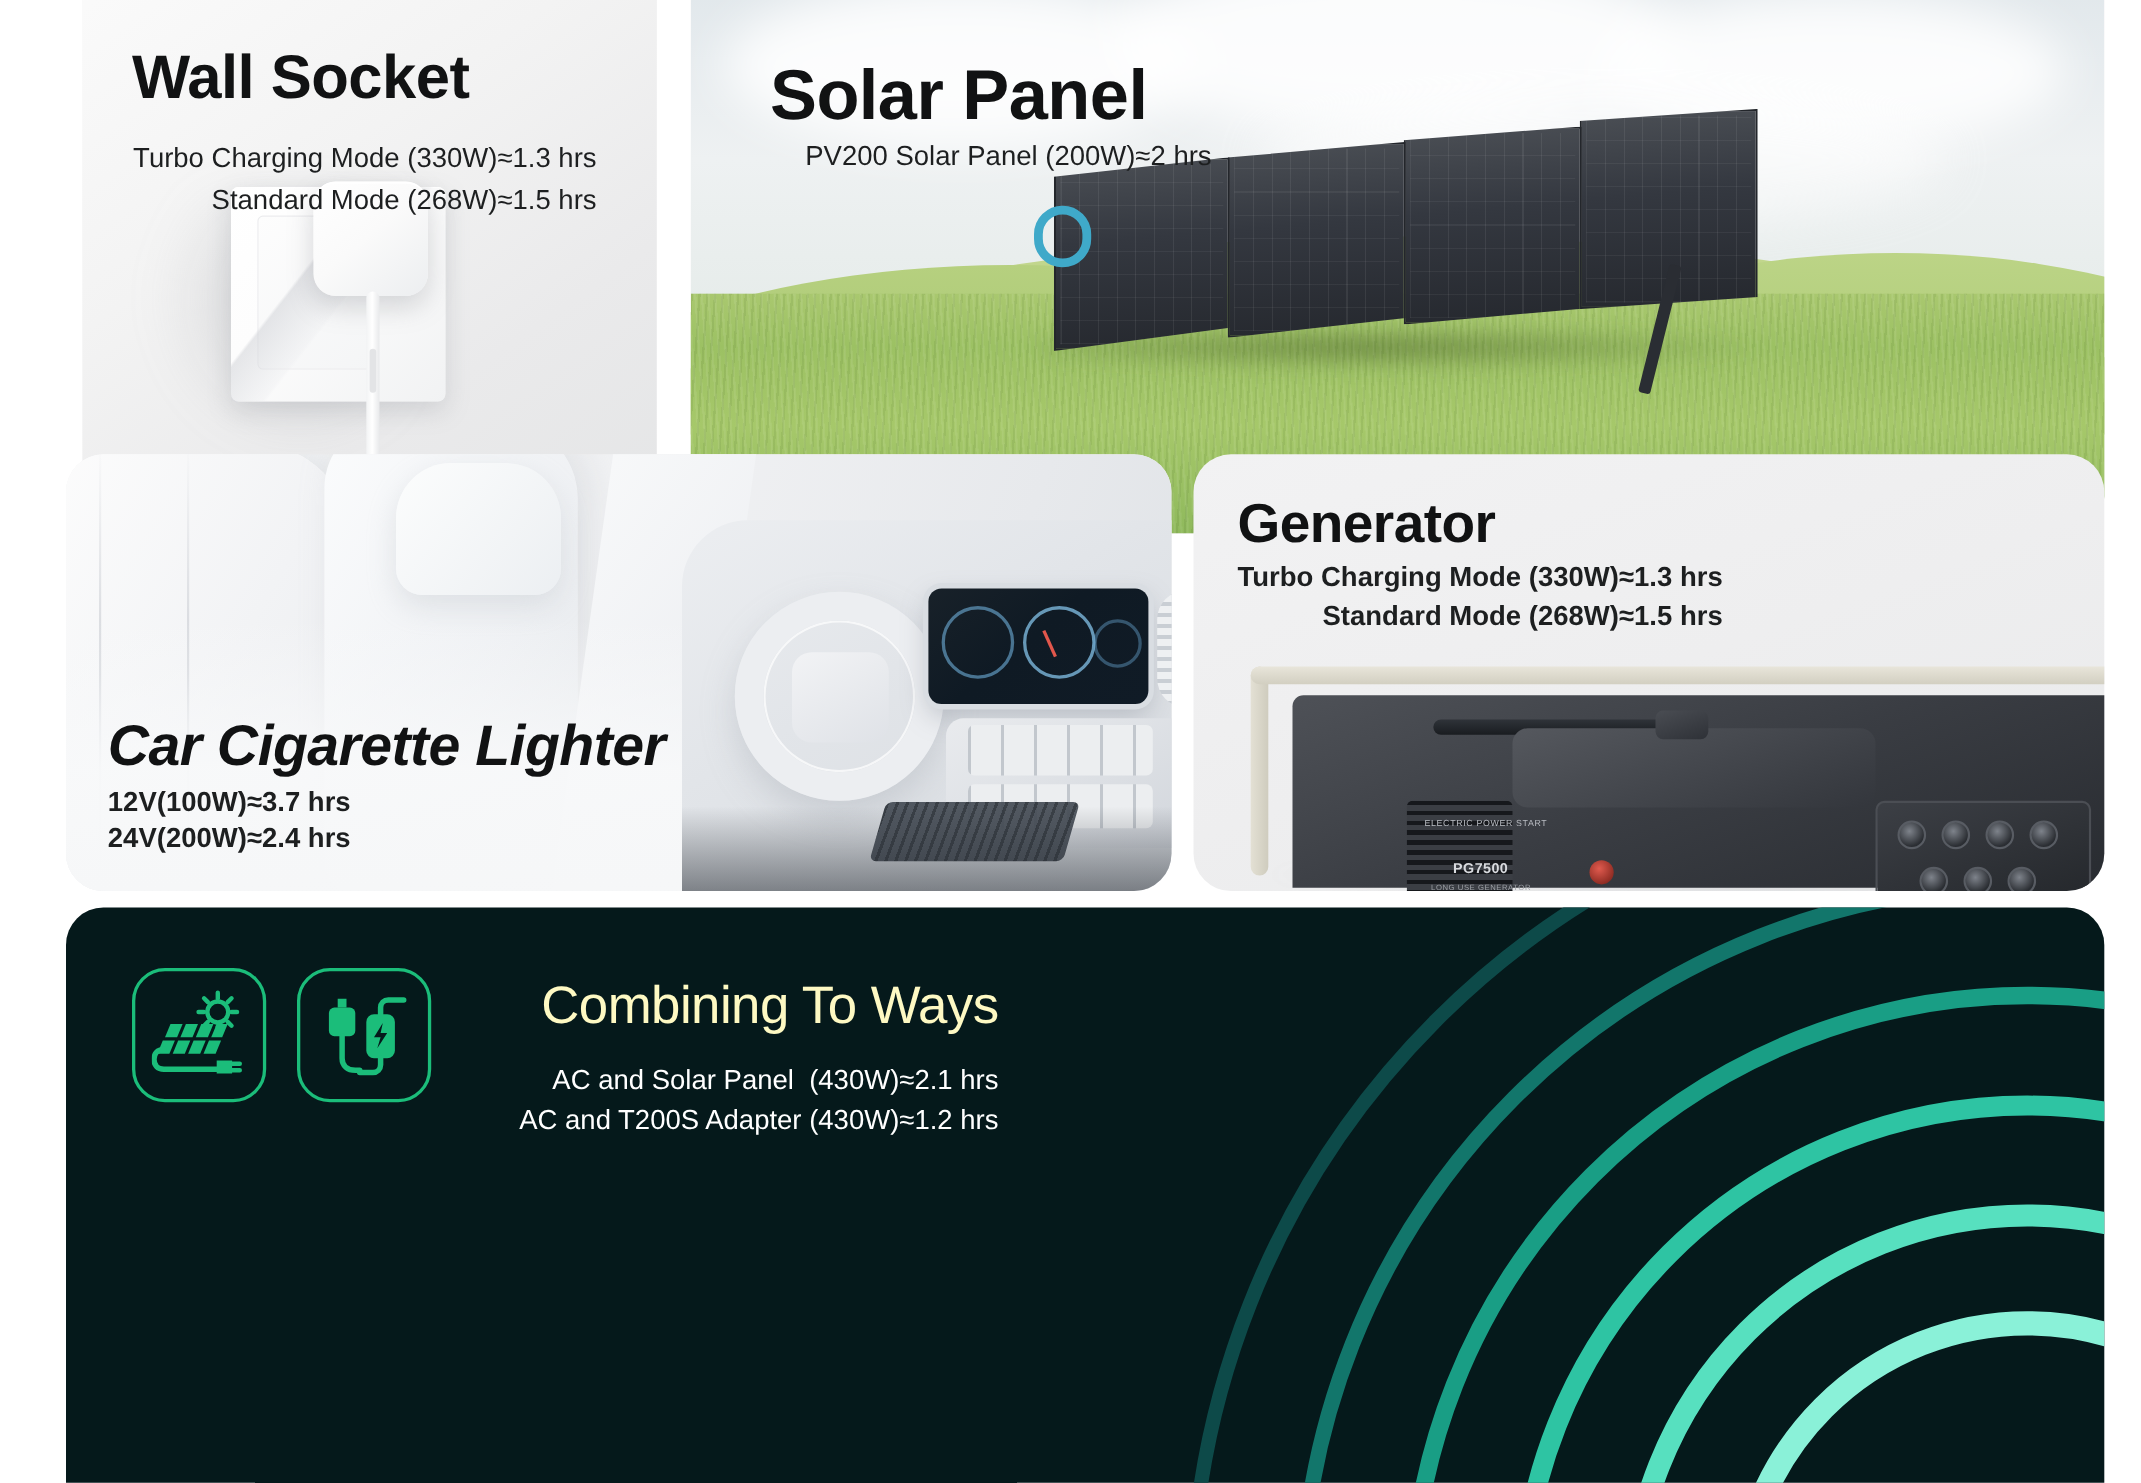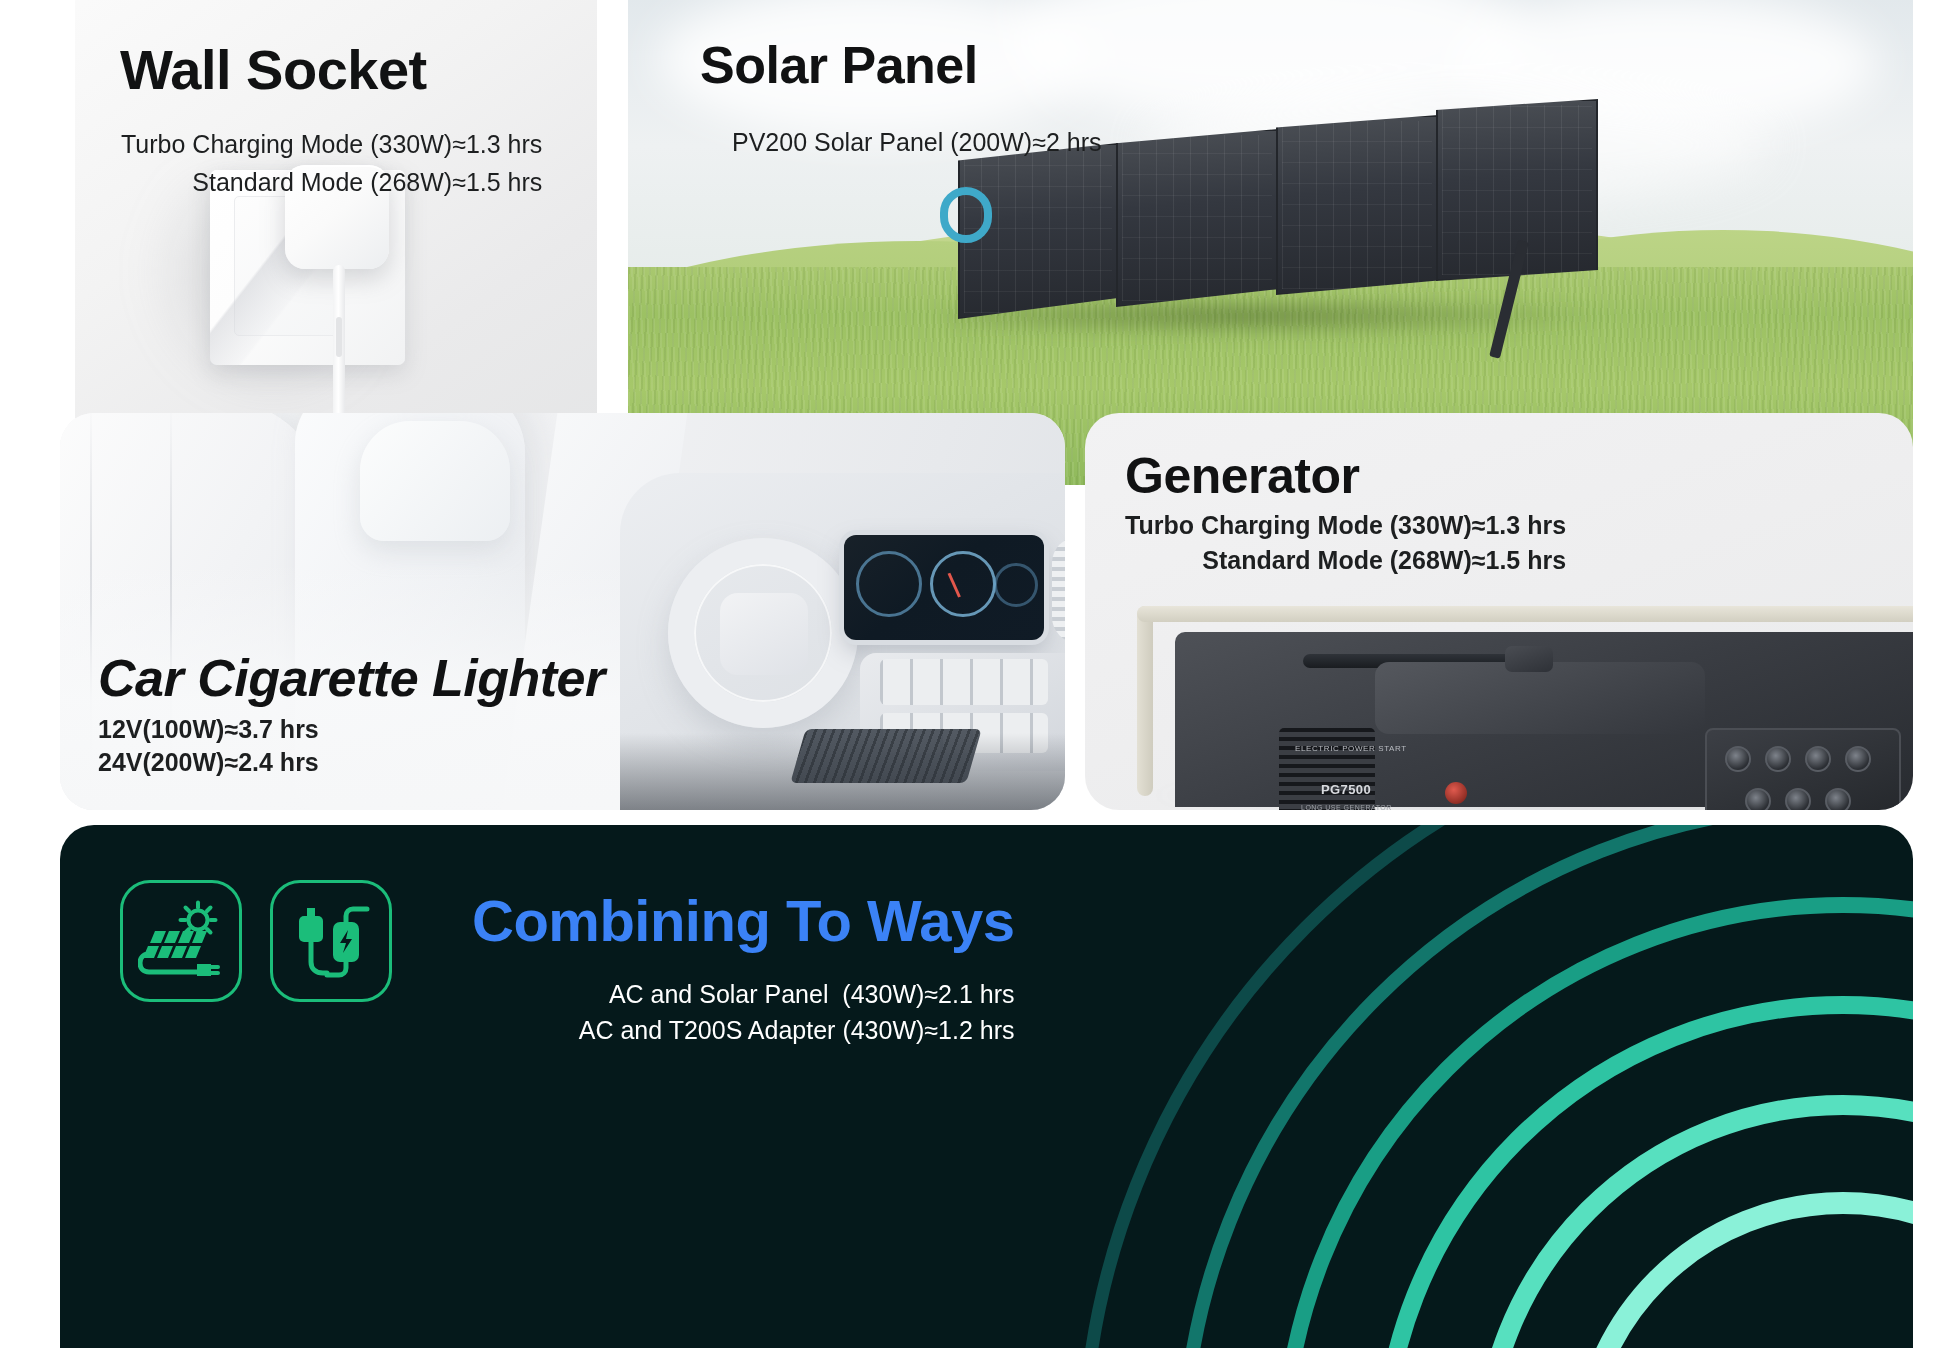--- a/index.html
+++ b/index.html
@@ -68,21 +68,21 @@
     border-radius: 6px; }
   .ws-cord-slot { position:absolute; left:261px; top:352px; width:6px; height:40px;
     background:#e3e4e6; border-radius:3px; }
 
   
   
   
   #card-solar {
     left: 628px; top: -35px; width: 1285px; height: 520px;
   }
-  #card-solar .card-title { left: 72px; top: 70px; font-size: 52px; }
+  #card-solar .card-title { left: 72px; top: 84px; font-size: 64px; }
   #card-solar .card-lines { left: 72px; top: 158px; font-size: 25px; line-height: 38px; font-weight: 400; margin-left: 32px; }
 
   .sp-scene { position:absolute; inset:0; }
   .sp-sky { position:absolute; left:0; top:0; right:0; height: 62%;
     background: linear-gradient(180deg,#dfe6ea 0%,#e7ecef 28%,#eef1f2 56%,#e6ecea 100%); }
   .sp-cloud { position:absolute; border-radius:50%; background: rgba(255,255,255,.85); filter: blur(22px); }
   .sp-c1 { left:30px;  top:20px;  width:430px; height:150px; }
   .sp-c2 { left:380px; top:-10px; width:520px; height:170px; }
   .sp-c3 { left:820px; top:30px;  width:430px; height:140px; }
   .sp-c4 { left:520px; top:120px; width:620px; height:120px; opacity:.65; }
@@ -256,21 +256,21 @@
   .arcs { position:absolute; right:-330px; bottom:-480px; width:1400px; height:1400px; }
 
   .icons { position:absolute; left:60px; top:55px; display:flex; gap:28px; }
   .icon-box {
     width: 122px; height: 122px;
     border: 3px solid #1bbd7a;
     border-radius: 30px;
     display: flex; align-items: center; justify-content: center;
   }
   .banner-text { position:absolute; left:412px; top:62px; }
-  .banner-title { font-size: 58px; font-weight: 700; color: #3b82f6; letter-spacing:-.5px; white-space:nowrap; }
+  .banner-title { font-size: 48px; font-weight: 400; color: #fef9c3; letter-spacing:-.5px; white-space:nowrap; }
   .banner-lines { margin-top: 22px; color:#ffffff; font-size: 25px; line-height: 36px; font-weight: 400; }
   .banner-lines .ln { white-space: pre; }
 </style>
 </head>
 <body>
 
 <div class="page">
 
   <div class="card" id="card-wall">
     <div class="ws-scene">

